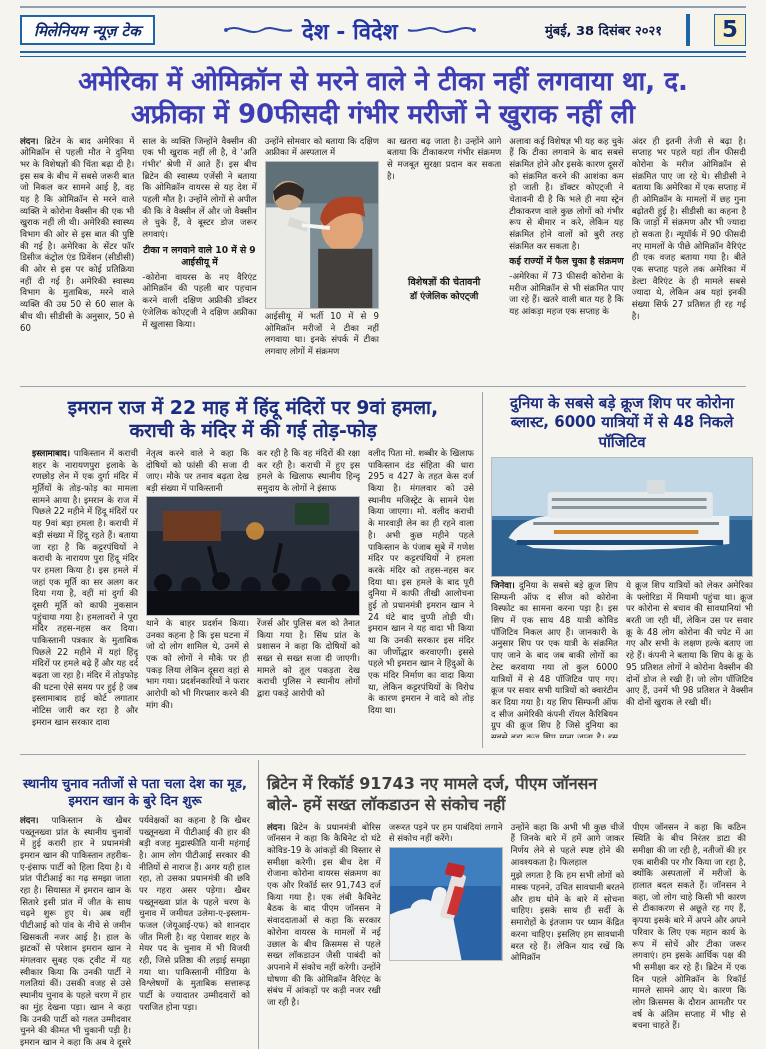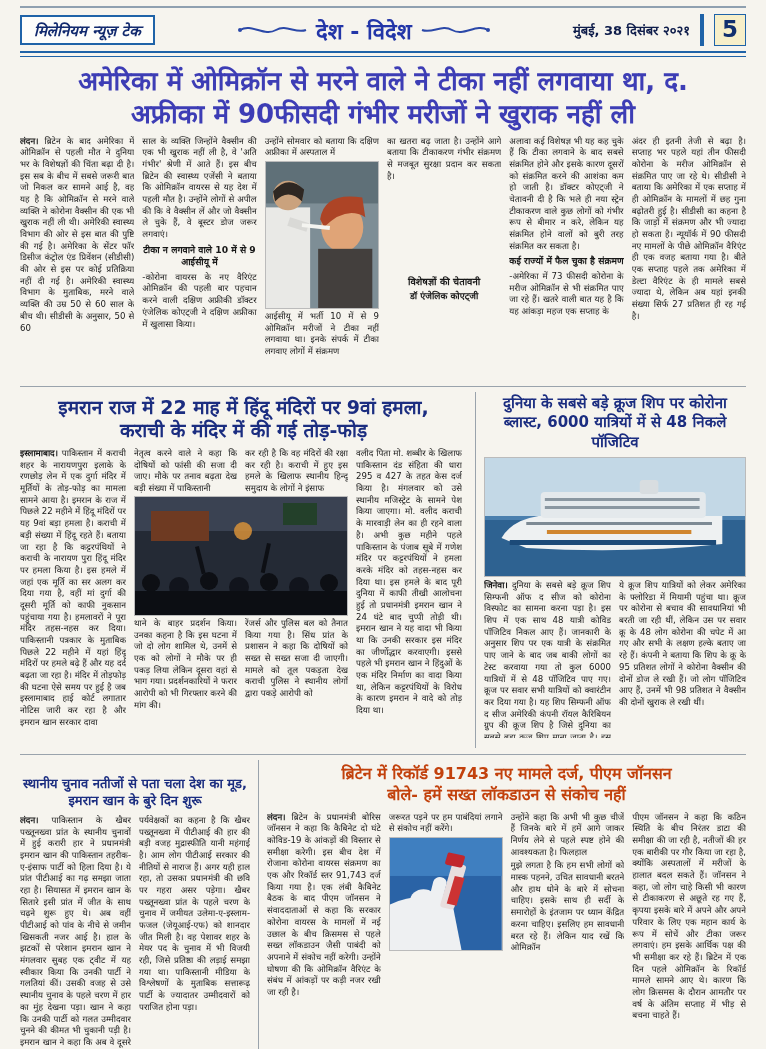--- a/index.html
+++ b/index.html
@@ -3,62 +3,62 @@
 <meta charset="utf-8">
 <style>
   html,body{margin:0;padding:0;background:#9a9a9a;}
   .page{
     position:relative;width:766px;height:1049px;margin:0 auto;
     background:#f6f4ee;box-sizing:border-box;padding:6px 20px 4px;
     font-family:"DejaVu Sans", sans-serif;color:#181818;overflow:hidden;
   }
   
   .topline{border-top:2px solid #8fa0b0;margin-bottom:4px;}
-  .masthead{display:flex;align-items:center;gap:10px;height:36px;}
+  .masthead{display:flex;align-items:center;gap:24px;height:36px;}
   .paper-name-box{
     border:2px solid #1f63a8;padding:3px 12px;font-style:italic;font-weight:bold;
     font-size:15px;color:#122a6e;white-space:nowrap;background:#fdfdfb;
   }
   .banner{flex:1;display:flex;justify-content:center;align-items:center;gap:8px;}
   .banner-title{font-weight:bold;font-size:22px;color:#2336a8;white-space:nowrap;}
   .flourish{width:70px;height:16px;}
   .date-line{font-weight:bold;font-size:13px;color:#0e1c4a;white-space:nowrap;}
   .pgbar{width:4px;height:32px;background:#1f63a8;}
   .page-num-box{
     border:1px solid #1f63a8;background:#f7efc9;color:#12306e;
     font-size:23px;font-weight:bold;padding:1px 7px;line-height:1.2;
   }
   .rule-double{border-top:2px solid #1f63a8;border-bottom:1px solid #1f63a8;height:3px;margin-top:3px;}
   
   .lead-headline{margin:8px 0 4px;text-align:center;color:#3d3db5;font-size:26px;line-height:1.28;font-weight:bold;}
   .hl-line{display:block;}
   .h2-headline{margin:4px 0 5px;text-align:center;color:#1b2d80;font-size:19px;line-height:1.25;font-weight:bold;}
   .h3-headline{margin:2px 0 5px;text-align:center;color:#1b2d80;font-size:15px;line-height:1.3;font-weight:bold;}
   .h4-headline{margin:16px 0 5px;text-align:center;color:#1b2d80;font-size:13px;line-height:1.3;font-weight:bold;}
-  .h5-headline{margin:4px 0 6px;text-align:center;color:#c2410c;font-size:16px;line-height:1.3;font-weight:bold;}
+  .h5-headline{margin:14px 0 6px;color:#404040;font-size:16px;line-height:1.3;font-weight:bold;}
   
   .cols{display:flex;gap:8px;}
   .col{flex:1;font-size:8.6px;line-height:1.36;text-align:justify;overflow:hidden;color:#181818;}
   .col p{margin:0 0 2px;}
   .dateline{font-weight:bold;}
   .subhead{font-weight:bold;text-align:center;font-size:9.2px;margin:3px 0;}
   .caption-block{margin-top:93px;text-align:center;}
   .caption-title{font-weight:bold;font-size:9.6px;}
   .caption-sub{font-weight:bold;font-size:9px;margin-top:2px;}
   figure{margin:2px 0;padding:0;}
   figure svg{display:block;width:100%;height:100%;}
   .vax{height:146px;border:1px solid #bbb;}
   .protest{height:118px;border:1px solid #bbb;}
   .cruise-ph{height:118px;border:1px solid #bbb;}
   .syringe{height:112px;border:1px solid #bbb;}
   .lead-body{height:244px;margin-top:2px;}
   
   .hsep{border-top:1px solid #9aa3ac;margin:6px 0 5px;}
   .section2{display:flex;}
-  .temple{flex:1;padding-right:8px;}
+  .temple{flex:1;padding-right:8px;margin-left:12px;}
   .temple-body{display:flex;gap:8px;height:300px;}
   .t-side{width:106px;flex:none;}
   .t-mid{width:214px;flex:none;display:flex;flex-direction:column;}
   .mini-row{display:flex;gap:8px;flex:1;overflow:hidden;}
   .mini-row .col{flex:1;}
   .mini-top{max-height:46px;}
   .cruise{width:262px;flex:none;border-left:1px solid #9aa3ac;padding-left:8px;box-sizing:content-box;}
   .cruise-body{height:158px;margin-top:3px;}
   
   .bottom{display:flex;}

